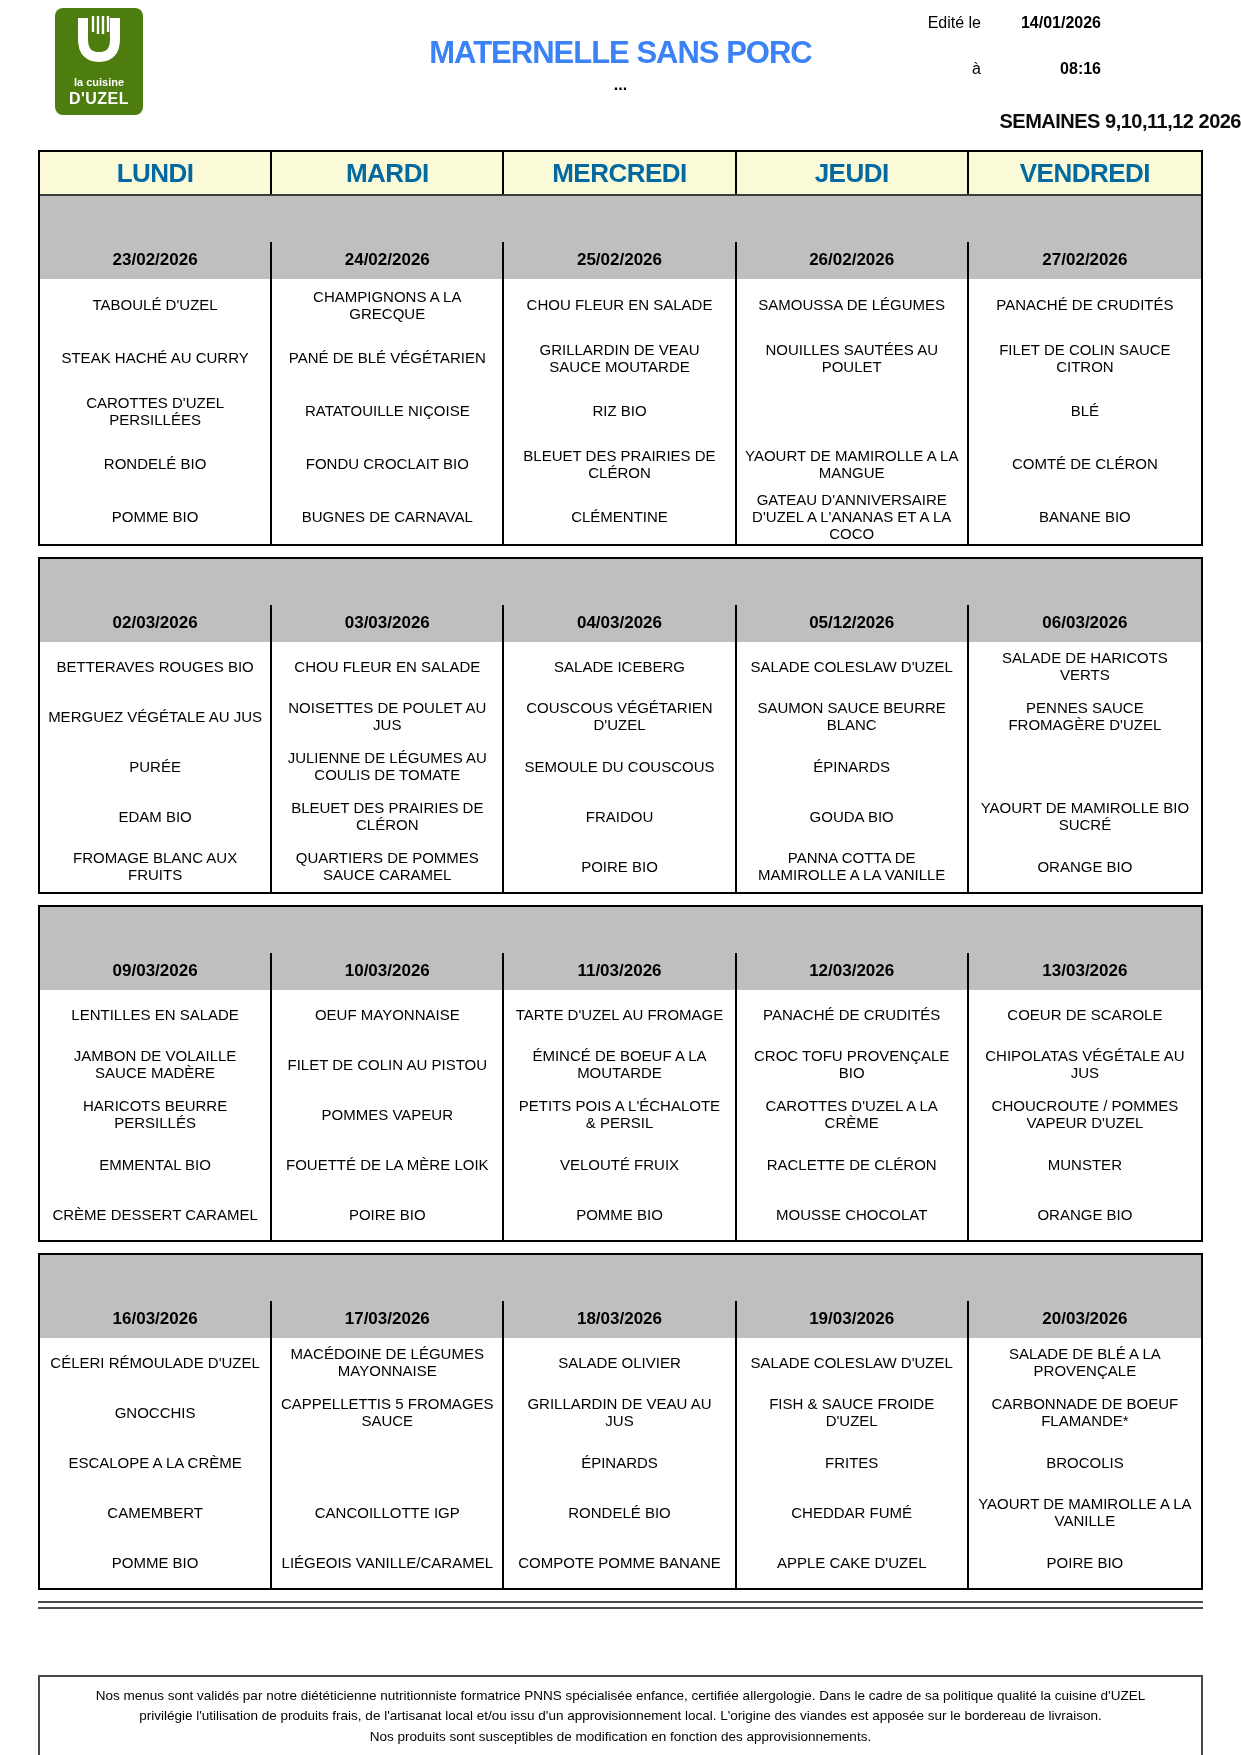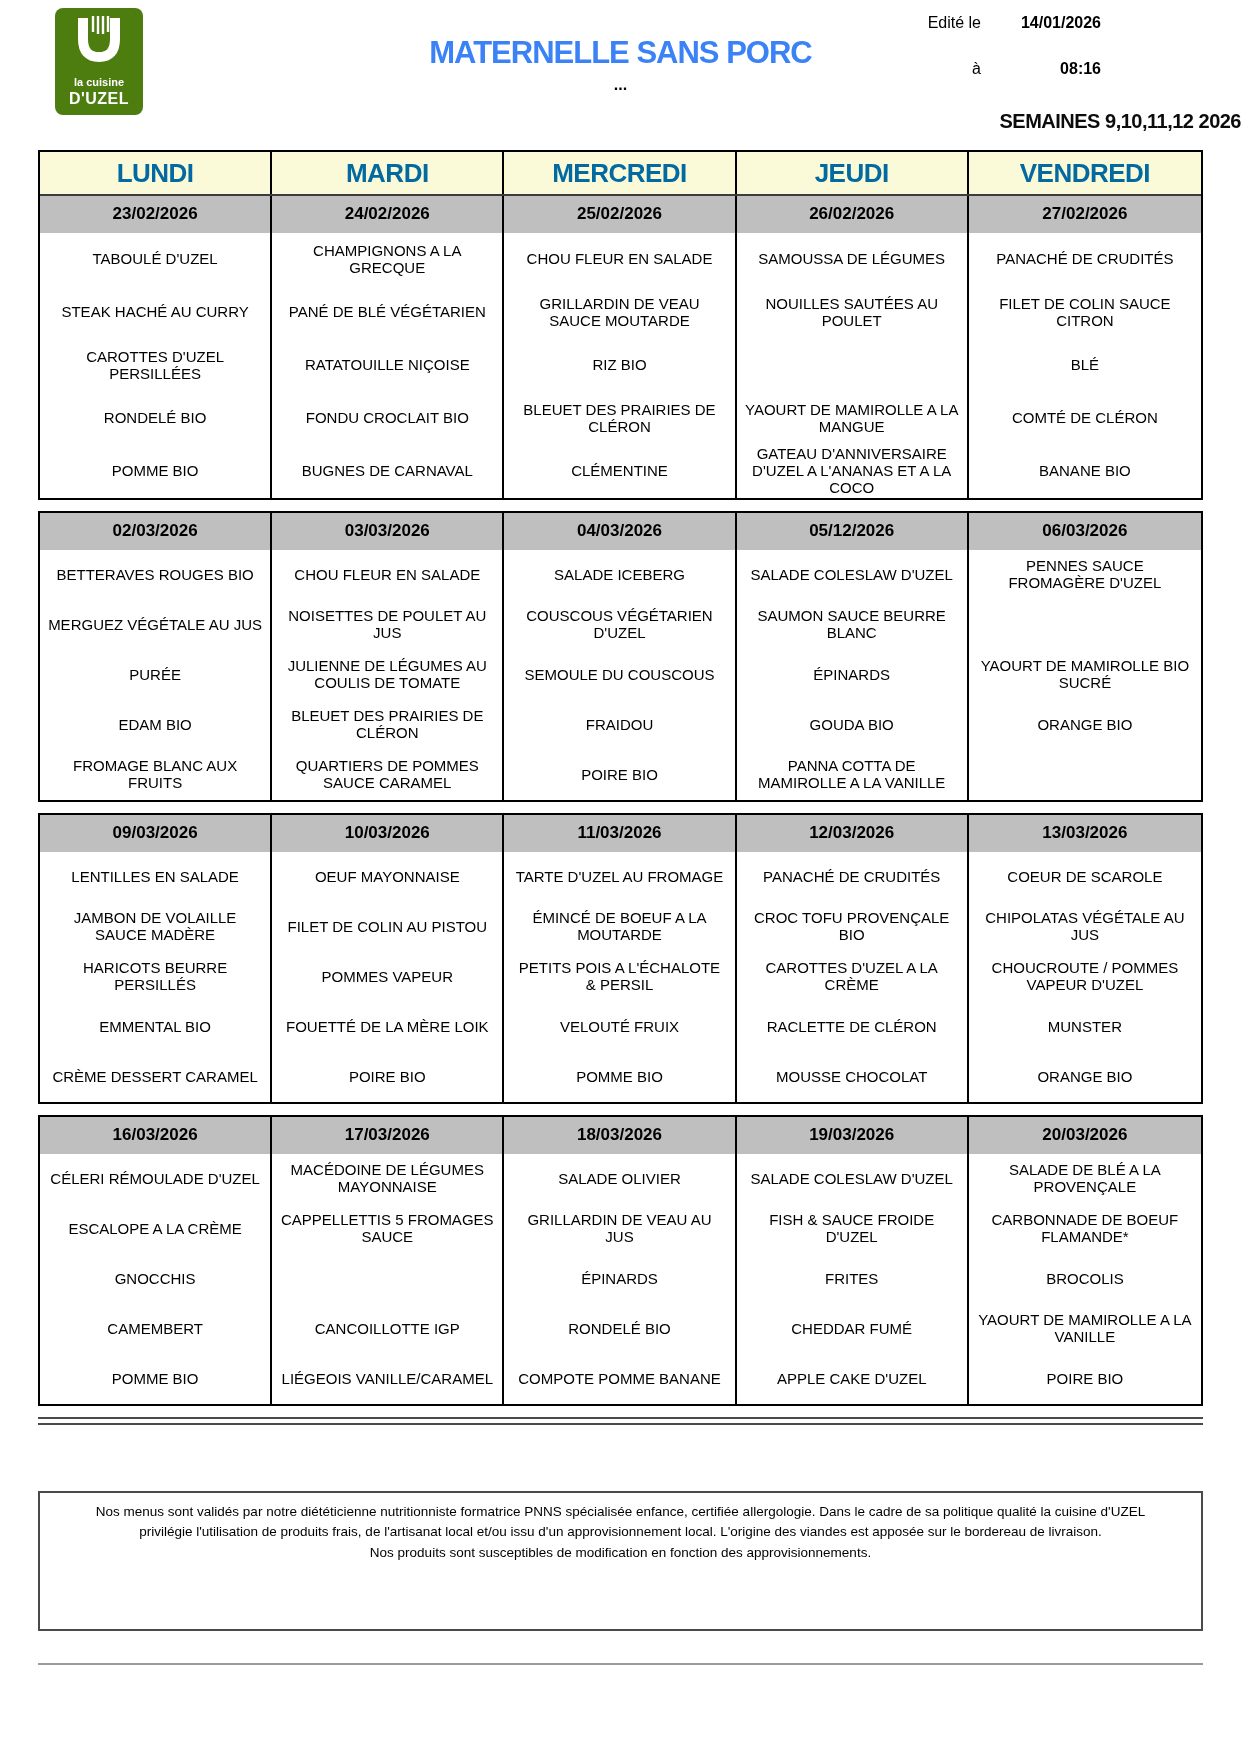--- a/index.html
+++ b/index.html
@@ -43,21 +43,21 @@
   .day-row { display:grid; grid-template-columns:repeat(5,1fr); background:#FAFAD8; border-bottom:2px solid #3c3c3c; }
   .day-cell {
     text-align:center; padding:6px 0 5px; font-size:26px; font-weight:bold;
     color:#0369a1; letter-spacing:-0.5px; border-right:2px solid #000;
   }
   .day-cell.last { border-right:none; }
 
   .date-row { display:grid; grid-template-columns:repeat(5,1fr); background:#BFBFBF; }
   .date-cell {
     text-align:center; padding:8px 0 9px; font-size:17px; font-weight:bold;
-    color:#000; border-right:2px solid #000;
+    color:#000; border-right:2px solid #000;margin-top:46px;
   }
   .date-cell.last { border-right:none; }
 
   .menu-body { display:grid; grid-template-columns:repeat(5,1fr); }
   .menu-col { border-right:2px solid #000; display:flex; flex-direction:column; }
   .menu-col.last { border-right:none; }
   .menu-slot {
     height:50px; display:flex; align-items:center; justify-content:center;
     text-align:center; font-size:15px; line-height:1.12; padding:0 8px; box-sizing:border-box;
   }
@@ -190,20 +190,21 @@
               <div class="menu-slot">POIRE BIO</div>
             </div>
             <div class="menu-col">
               <div class="menu-slot">SALADE COLESLAW D'UZEL</div>
               <div class="menu-slot">SAUMON SAUCE BEURRE BLANC</div>
               <div class="menu-slot">ÉPINARDS</div>
               <div class="menu-slot">GOUDA BIO</div>
               <div class="menu-slot">PANNA COTTA DE MAMIROLLE A LA VANILLE</div>
             </div>
             <div class="menu-col last">
+              <div class="menu-slot">SALADE DE HARICOTS VERTS</div>
               <div class="menu-slot">PENNES SAUCE FROMAGÈRE D'UZEL</div>
               <div class="menu-slot"></div>
               <div class="menu-slot">YAOURT DE MAMIROLLE BIO SUCRÉ</div>
               <div class="menu-slot">ORANGE BIO</div>
             </div>
           </div>
         </div>
         <div class="week-block">
           <div class="date-row">
             <div class="date-cell">09/03/2026</div>
@@ -254,22 +255,22 @@
           <div class="date-row">
             <div class="date-cell">16/03/2026</div>
             <div class="date-cell">17/03/2026</div>
             <div class="date-cell">18/03/2026</div>
             <div class="date-cell">19/03/2026</div>
             <div class="date-cell last">20/03/2026</div>
           </div>
           <div class="menu-body">
             <div class="menu-col">
               <div class="menu-slot">CÉLERI RÉMOULADE D'UZEL</div>
+              <div class="menu-slot">GNOCCHIS</div>
               <div class="menu-slot">ESCALOPE A LA CRÈME</div>
-              <div class="menu-slot">GNOCCHIS</div>
               <div class="menu-slot">CAMEMBERT</div>
               <div class="menu-slot">POMME BIO</div>
             </div>
             <div class="menu-col">
               <div class="menu-slot">MACÉDOINE DE LÉGUMES MAYONNAISE</div>
               <div class="menu-slot">CAPPELLETTIS 5 FROMAGES SAUCE</div>
               <div class="menu-slot"></div>
               <div class="menu-slot">CANCOILLOTTE IGP</div>
               <div class="menu-slot">LIÉGEOIS VANILLE/CARAMEL</div>
             </div>

